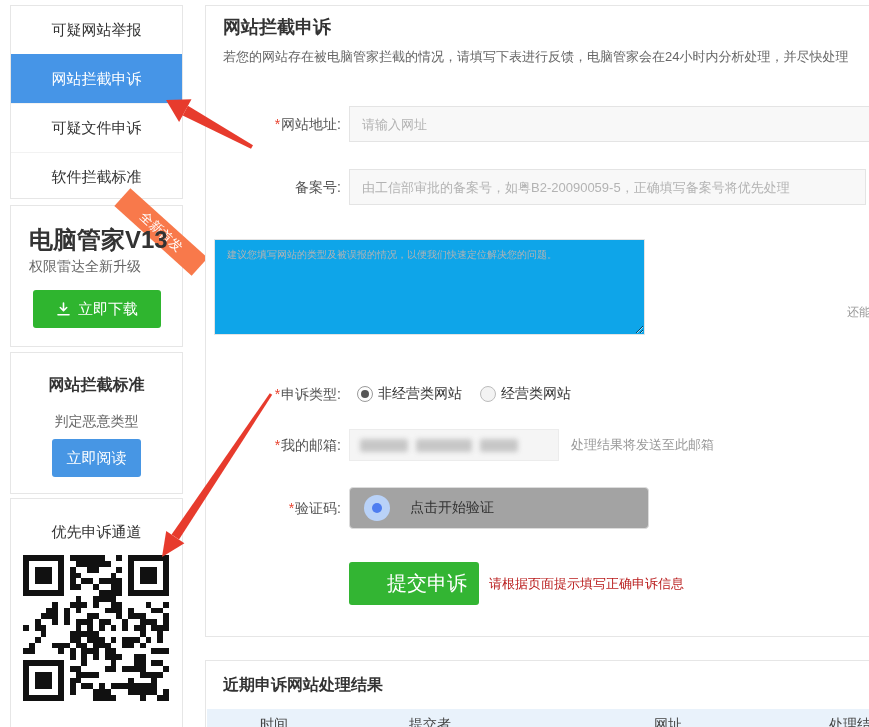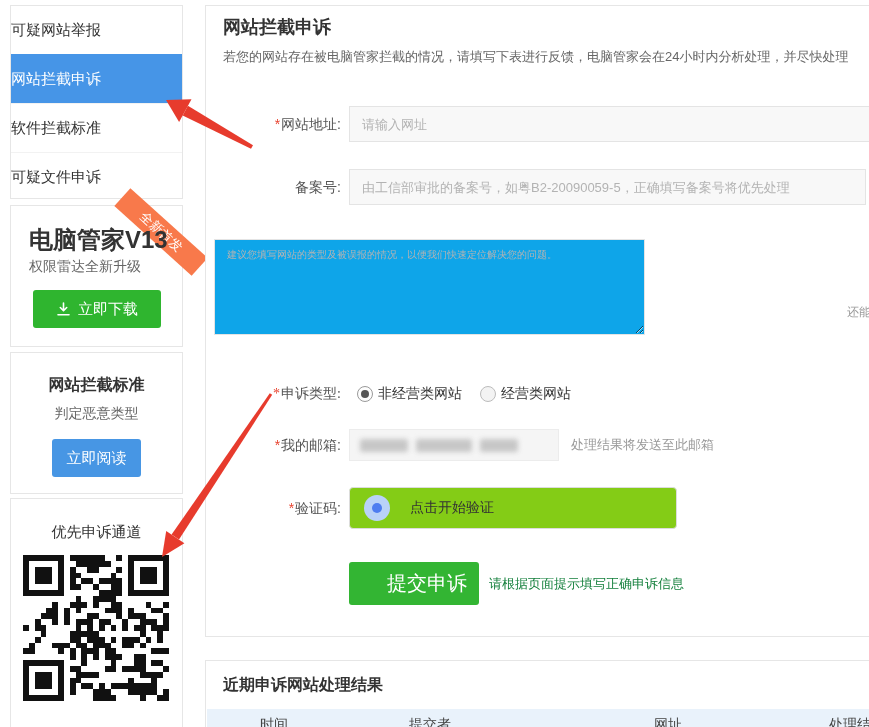--- a/index.html
+++ b/index.html
@@ -3,34 +3,34 @@
 <meta charset="utf-8">
 <style>
   html,body{margin:0;padding:0;}
   body{
     width:869px;height:727px;position:relative;overflow:hidden;background:#fff;
     font-family:"Liberation Sans","DejaVu Sans",sans-serif;color:#333;
   }
   
   .card{position:absolute;left:10px;width:171px;background:#fff;border:1px solid #e6e6e6;box-sizing:content-box;}
   .menu{top:5px;height:192px;}
-  .menu-item{height:48px;line-height:48px;text-align:left;font-size:15px;color:#333;cursor:pointer;border-top:1px solid #f2f2f2;}
+  .menu-item{height:48px;line-height:48px;text-align:center;font-size:15px;color:#333;cursor:pointer;border-top:1px solid #f2f2f2;}
   .menu-item:first-child{border-top:none;}
   .menu-item.active{background:#4695e7;color:#fff;border-top-color:#4695e7;}
   .promo{top:205px;height:140px;overflow:visible;}
   .ribbon{position:absolute;left:98px;top:14px;width:104px;height:24px;line-height:24px;
     background:#f8794b;color:#fff;font-size:13px;text-align:center;transform:rotate(42deg);}
   .promo-title{position:absolute;left:18px;top:18px;font-size:24px;font-weight:bold;color:#333;}
   .promo-sub{position:absolute;left:18px;top:52px;font-size:14px;color:#666;}
   .btn-green{position:absolute;left:22px;top:84px;width:128px;height:38px;background:#2fb52f;border:none;
     border-radius:3px;color:#fff;font-size:15px;cursor:pointer;display:flex;align-items:center;justify-content:center;gap:7px;
     font-family:inherit;}
   .standard{top:352px;height:140px;text-align:center;}
   .std-title{position:absolute;left:0;right:0;top:22px;font-size:16px;font-weight:bold;color:#333;}
-  .std-sub{position:absolute;left:0;right:0;top:52px;font-size:14px;color:#666;font-family:Liberation Serif, serif;}
+  .std-sub{position:absolute;left:0;right:0;top:60px;font-size:14px;color:#666;font-family:Liberation Serif, serif;}
   .btn-blue{position:absolute;left:41px;top:86px;width:89px;height:38px;background:#4796e4;border:none;
     border-radius:3px;color:#fff;font-size:15px;cursor:pointer;font-family:inherit;}
   .qrcard{top:498px;height:229px;border-bottom:none;}
   .qr-title{position:absolute;left:0;right:0;top:24px;text-align:center;font-size:15px;color:#333;}
   .qr-box{position:absolute;left:12px;top:56px;width:146px;height:146px;}
   
   .panel{position:absolute;left:205px;width:680px;background:#fff;border:1px solid #e6e6e6;}
   .main-panel{top:5px;height:630px;}
   .main-title{position:absolute;left:17px;top:9px;font-size:18px;font-weight:bold;color:#333;}
   .main-desc{position:absolute;left:17px;top:42px;right:0;font-size:13px;color:#666;white-space:nowrap;overflow:hidden;}
@@ -40,59 +40,59 @@
   .ctrl{margin-left:8px;}
   .txt-input{background:#f8f8f8;border:1px solid #e4e4e4;font-size:13px;color:#333;padding:0 12px;
     box-sizing:border-box;font-family:inherit;outline:none;}
   .txt-input::placeholder,textarea::placeholder{color:#b3b3b3;opacity:1;}
   .row-site{top:100px;}   .row-site label{line-height:36px;} .row-site .txt-input{width:584px;height:36px;}
   .row-icp{top:163px;}    .row-icp label{line-height:36px;}  .row-icp .txt-input{width:517px;height:36px;}
   .row-reason{top:233px;} .row-reason label{padding-top:8px;}
   .row-reason textarea{width:431px;height:96px;background:#0ea5e9;border:1px solid #e4e4e4;font-size:10px;
     color:#333;padding:8px 12px;box-sizing:border-box;font-family:inherit;outline:none;}
   .counter{position:absolute;left:641px;top:298px;font-size:12px;color:#999;white-space:nowrap;}
-  .row-type{top:378px;}   .row-type label{line-height:20px;font-family:Liberation Serif, serif;}
+  .row-type{top:378px;}   .row-type label{line-height:20px;}
   .radio-group{display:flex;align-items:center;gap:18px;margin-left:16px;}
   .radio-opt{display:flex;align-items:center;gap:5px;font-size:14px;color:#333;cursor:pointer;}
   .radio{width:14px;height:14px;border-radius:50%;border:1px solid #9a9a9a;background:#fdfdfd;position:relative;flex:none;}
   .radio.checked::after{content:"";position:absolute;left:3px;top:3px;width:8px;height:8px;border-radius:50%;background:#555;}
   .radio.unchecked{border-color:#bcbcbc;background:#f3f3f3;}
   .row-email{top:423px;}  .row-email label{line-height:32px;}
   .email-box{width:210px;height:32px;background:#f5f5f5;border:1px solid #ececec;box-sizing:border-box;
     display:flex;align-items:center;gap:8px;padding:0 10px;overflow:hidden;}
   .blurblock{height:13px;border-radius:2px;background:#c7c7c7;filter:blur(2.5px);}
   .hint{font-size:13px;color:#999;line-height:32px;margin-left:12px;white-space:nowrap;}
   .row-captcha{top:481px;} .row-captcha label{line-height:42px;}
-  .captcha{width:328px;height:42px;background:#84cc16;border:1px solid #dcdcdc;border-radius:4px;box-sizing:border-box;
+  .captcha{width:300px;height:42px;background:#a3a3a3;border:1px solid #dcdcdc;border-radius:4px;box-sizing:border-box;
     display:flex;align-items:center;cursor:pointer;}
   .captcha-dot{width:26px;height:26px;border-radius:50%;background:#b9d2f8;margin-left:14px;position:relative;flex:none;}
   .captcha-dot::after{content:"";position:absolute;left:8px;top:8px;width:10px;height:10px;border-radius:50%;background:#4e7df0;}
   .captcha-text{font-size:14px;color:#333;margin-left:20px;}
   .row-submit{top:556px;}
   .btn-submit{margin-left:143px;width:130px;height:43px;background:#33b533;border:none;border-radius:3px;
     color:#fff;font-size:20px;cursor:pointer;font-family:inherit;padding-left:32px;}
-  .submit-hint{font-size:13px;color:#15803d;line-height:43px;margin-left:10px;white-space:nowrap;}
+  .submit-hint{font-size:13px;color:#b91c1c;line-height:43px;margin-left:10px;white-space:nowrap;}
   
   .results-panel{top:660px;height:90px;}
   .results-title{position:absolute;left:17px;top:14px;font-size:16px;font-weight:bold;color:#333;}
   .thead{position:absolute;left:1px;right:1px;top:48px;height:34px;background:#e9f2fb;}
   .th{position:absolute;top:7px;transform:translateX(-50%);font-size:14px;color:#444;white-space:nowrap;}
   
   .arrows{position:absolute;left:0;top:0;width:869px;height:727px;pointer-events:none;z-index:6;}
 </style>
 </head>
 <body>
 
 <div>
 
   <nav class="card menu">
     <div class="menu-item">可疑网站举报</div>
     <div class="menu-item active">网站拦截申诉</div>
+    <div class="menu-item">可疑文件申诉</div>
     <div class="menu-item">软件拦截标准</div>
-    <div class="menu-item">可疑文件申诉</div>
   </nav>
 
   <div class="card promo">
     <div class="ribbon">全新首发</div>
     <div class="promo-title">电脑管家V13</div>
     <div class="promo-sub">权限雷达全新升级</div>
     <button class="btn-green">
       <svg width="15" height="15" viewBox="0 0 15 15">
         <path d="M7.5 1v7.2M4.3 5.5l3.2 3.2 3.2-3.2" stroke="#fff" stroke-width="1.6" fill="none" stroke-linecap="round" stroke-linejoin="round"></path>
         <path d="M2 12.8h11" stroke="#fff" stroke-width="1.6" stroke-linecap="round"></path>

